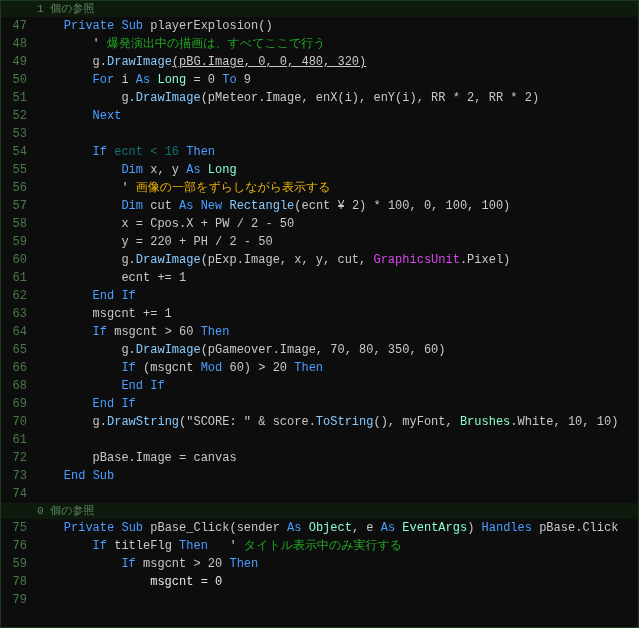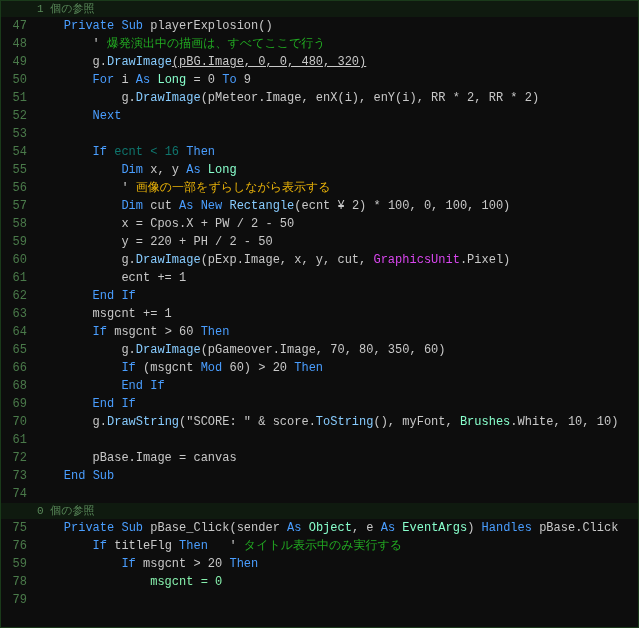--- a/index.html
+++ b/index.html
@@ -167,19 +167,19 @@
     <div class="line">
       <span class="line-number">76</span>
       <span class="line-content"><span style="color: rgb(200, 200, 200);">        </span><span style="color: rgb(74, 158, 255);">If</span><span style="color: rgb(200, 200, 200);"> titleFlg </span><span style="color: rgb(74, 158, 255);">Then</span><span style="color: rgb(200, 200, 200);">   ' </span><span style="color: rgb(34, 170, 34);">タイトル表示中のみ実行する</span></span>
     </div>
     <div class="line">
       <span class="line-number">59</span>
       <span class="line-content"><span style="color: rgb(200, 200, 200);">            </span><span style="color: rgb(74, 158, 255);">If</span><span style="color: rgb(200, 200, 200);"> msgcnt &gt; 20 </span><span style="color: rgb(74, 158, 255);">Then</span></span>
     </div>
     <div class="line">
       <span class="line-number">78</span>
-      <span class="line-content"><span style="color: #86efac;">                msgcnt = 0</span></span>
+      <span class="line-content"><span style="color: #e5e5e5;">                msgcnt = 0</span></span>
     </div>
     <div class="line">
       <span class="line-number">79</span>
       <span class="line-content"></span>
     </div>
   </div>
 
 </body></html>

